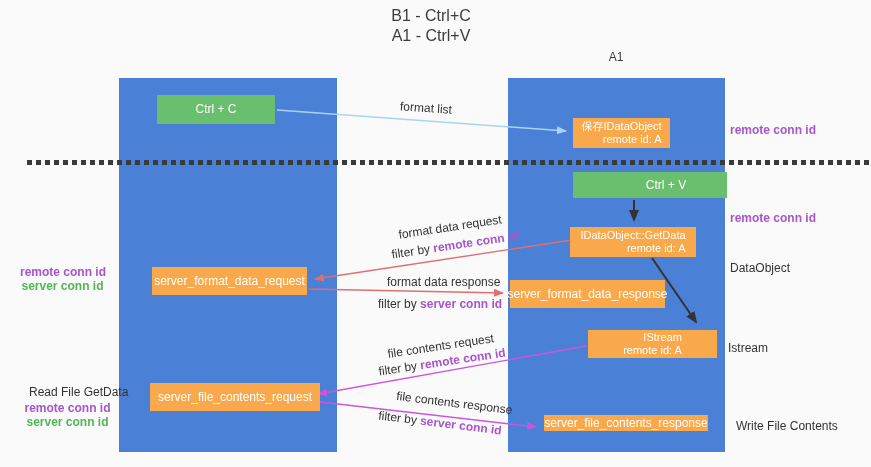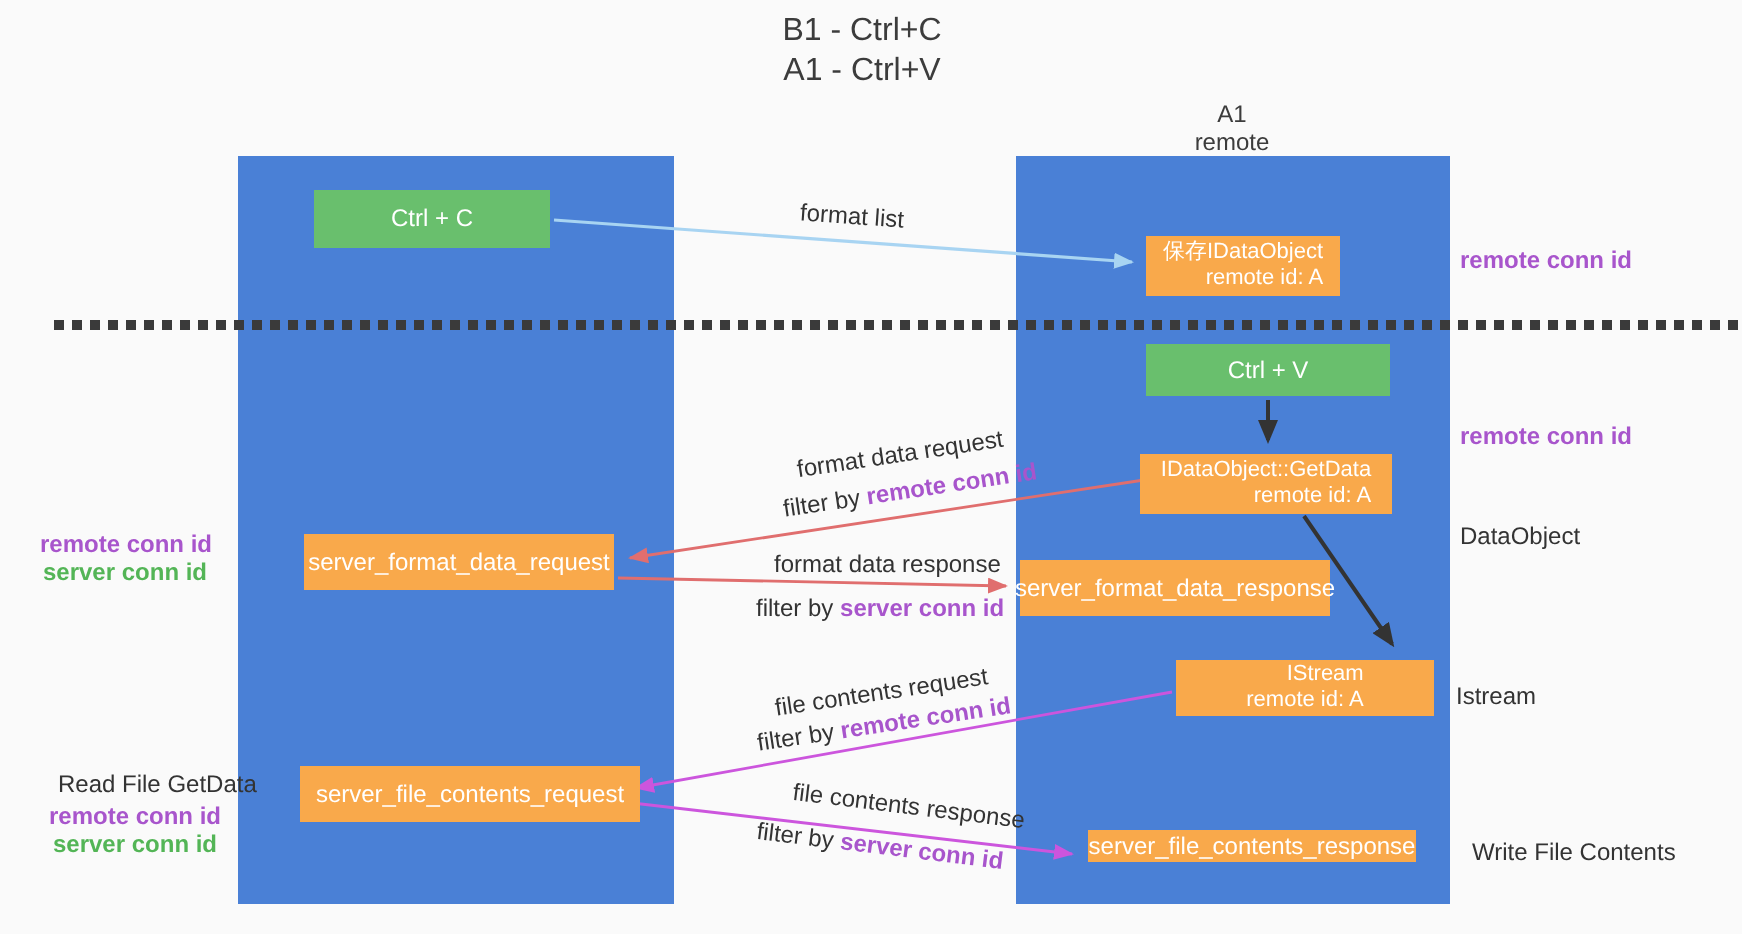--- a/index.html
+++ b/index.html
@@ -26,21 +26,20 @@
 
 <div id="stage">
 
   <div class="abs title">
     <div>B1 - Ctrl+C</div>
     <div>A1 - Ctrl+V</div>
   </div>
 
   <div class="abs colhead" style="left:556px;top:50px;width:120px;">
     <div>A1</div>
-    <div>remote</div>
   </div>
 
   <div class="abs lane" style="left:119px;top:78px;width:218px;height:374px;"></div>
   <div class="abs lane" style="left:508px;top:78px;width:217px;height:374px;"></div>
 
   <div class="abs dashes" style="left:27px;top:160px;width:844px;"></div>
 
   <svg width="871" height="467">
     <defs>
       <marker id="m-blue" markerUnits="userSpaceOnUse" markerWidth="10" markerHeight="8" refX="9" refY="4" orient="auto">
@@ -69,21 +68,21 @@
     <span>Ctrl + C</span>
   </div>
 
   <div class="abs node orange two" style="left:573px;top:118px;width:97px;height:30px;">
     <span>
       <span>保存IDataObject</span><br>
       <span>remote id: A</span>
     </span>
   </div>
 
-  <div class="abs node green" style="left:573px;top:172px;width:122px;height:26px;">
+  <div class="abs node green" style="left:573px;top:172px;width:122px;height:26px;padding-left:32px;">
     <span>Ctrl + V</span>
   </div>
 
   <div class="abs node orange two" style="left:570px;top:227px;width:126px;height:30px;">
     <span>
       <span>IDataObject::GetData</span><br>
       <span>remote id: A</span>
     </span>
   </div>
 

